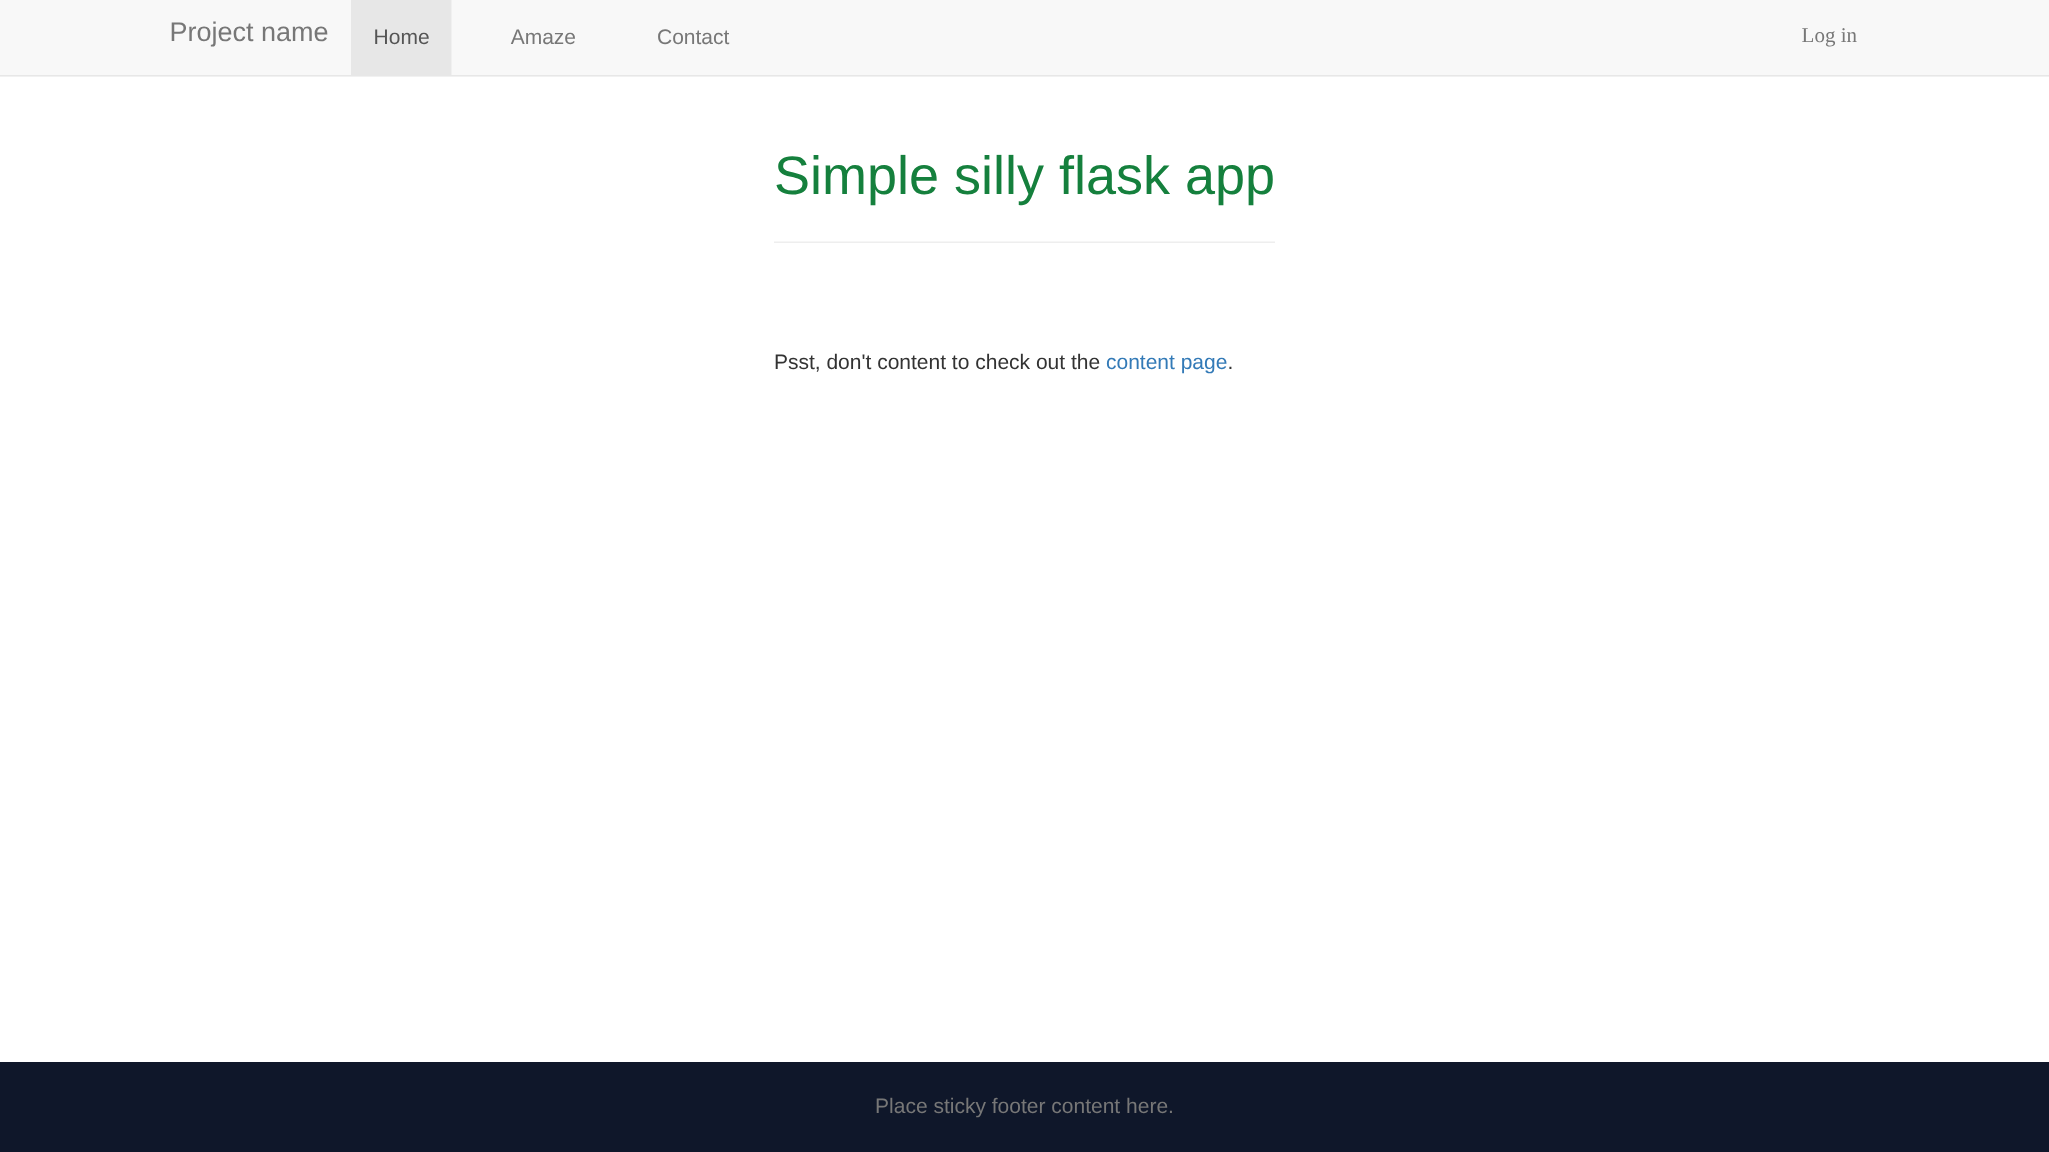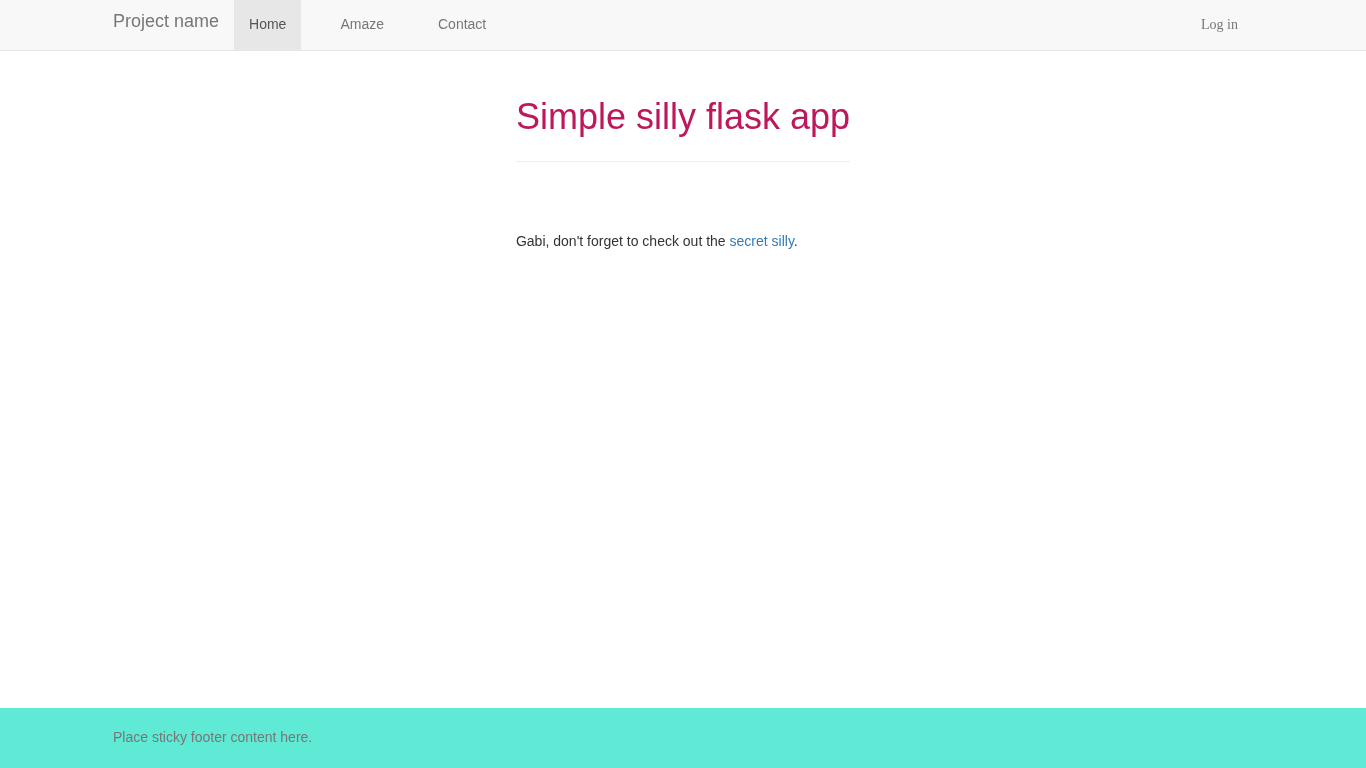--- a/index.html
+++ b/index.html
@@ -74,21 +74,21 @@
       flex: 1;
     }
     .page-header {
       padding-bottom: 9px;
       margin: 40px 0 20px;
       border-bottom: 1px solid #eee;
     }
     .page-header h1 {
       font-size: 36px;
       font-weight: 500;
-      color: #be185d;
+      color: #15803d;
       margin: 0 0 10px 0;
     }
     .lead {
       font-size: 21px;
       font-weight: 300;
       margin-bottom: 20px;
       color: #333;
     }
     .form-inline {
       display: flex;
@@ -125,23 +125,24 @@
       margin-top: 70px;
       font-size: 14px;
       color: #333;
     }
     .hint a {
       color: #337ab7;
       text-decoration: none;
       cursor: pointer;
     }
     .footer {
-      background-color: #5eead4;
+      background-color: #0f172a;
       padding: 20px 0;
       width: 100%;
+      text-align: center;
     }
     .footer-container {
       max-width: 1170px;
       margin: 0 auto;
       padding: 0 15px;
     }
     .footer-text {
       color: #777;
       font-size: 14px;
     }
@@ -169,21 +170,21 @@
       </li>
     </ul>
   </div>
 </nav>
 
 <div class="container">
   <div class="page-header">
     <h1>Simple silly flask app</h1>
   </div>
   <p class="hint">
-    <span>Gabi, don't forget to check out the </span><a>secret silly</a><span>.</span>
+    <span>Psst, don't content to check out the </span><a>content page</a><span>.</span>
   </p>
 </div>
 
 <footer class="footer">
   <div class="footer-container">
     <p class="footer-text">Place sticky footer content here.</p>
   </div>
 </footer>
 
 </body></html>

